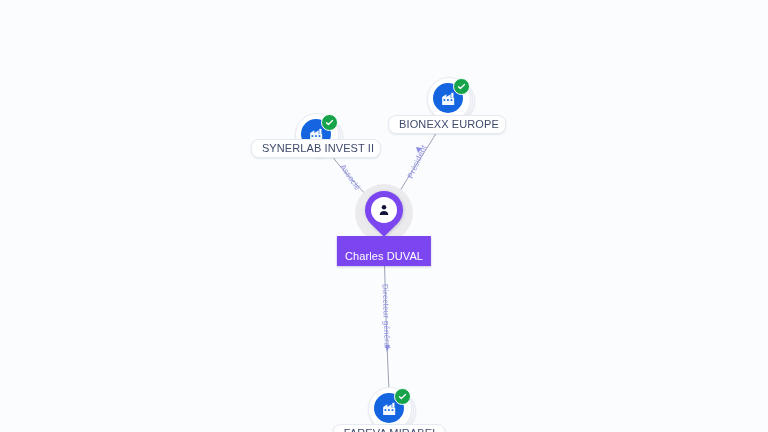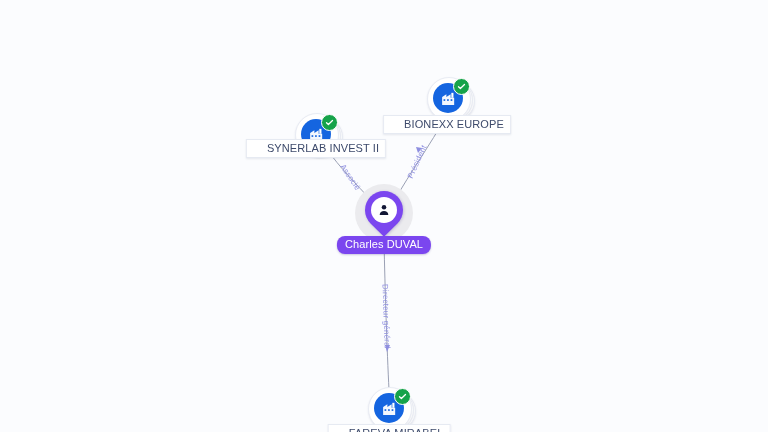--- a/index.html
+++ b/index.html
@@ -89,22 +89,22 @@
     justify-content: center;
   }
   .company-node .verified svg { display: block; }
 
   .company-label {
     position: absolute;
     transform: translateX(-50%);
     white-space: nowrap;
     background: #ffffff;
     border: 1px solid #e6eaf2;
-    border-radius: 0;
-    padding: 2px 6px 3px 20px;
+    border-radius: 8px;
+    padding: 2px 6px 3px 10px;
     font-size: 11px;
     letter-spacing: 0.1px;
     color: #3d4a6b;
     box-shadow: 0 1px 2px rgba(40,50,90,0.10);
   }
 
   
   .person-node .halo {
     position: absolute;
     left: -29px;
@@ -138,22 +138,22 @@
     align-items: center;
     justify-content: center;
   }
   .person-node .pin-inner svg { display: block; }
 
   .person-label {
     position: absolute;
     transform: translateX(-50%);
     white-space: nowrap;
     background: #7b46ef;
-    border-radius: 8px;
-    padding: 2px 8px 4px 8px;
+    border-radius: 0;
+    padding: 14px 8px 4px 8px;
     font-size: 11px;
     color: #ffffff;
     letter-spacing: 0.1px;
     box-shadow: 0 1px 2px rgba(60,40,130,0.25);
   }
 
   
   .edge-label {
     position: absolute;
     white-space: nowrap;

